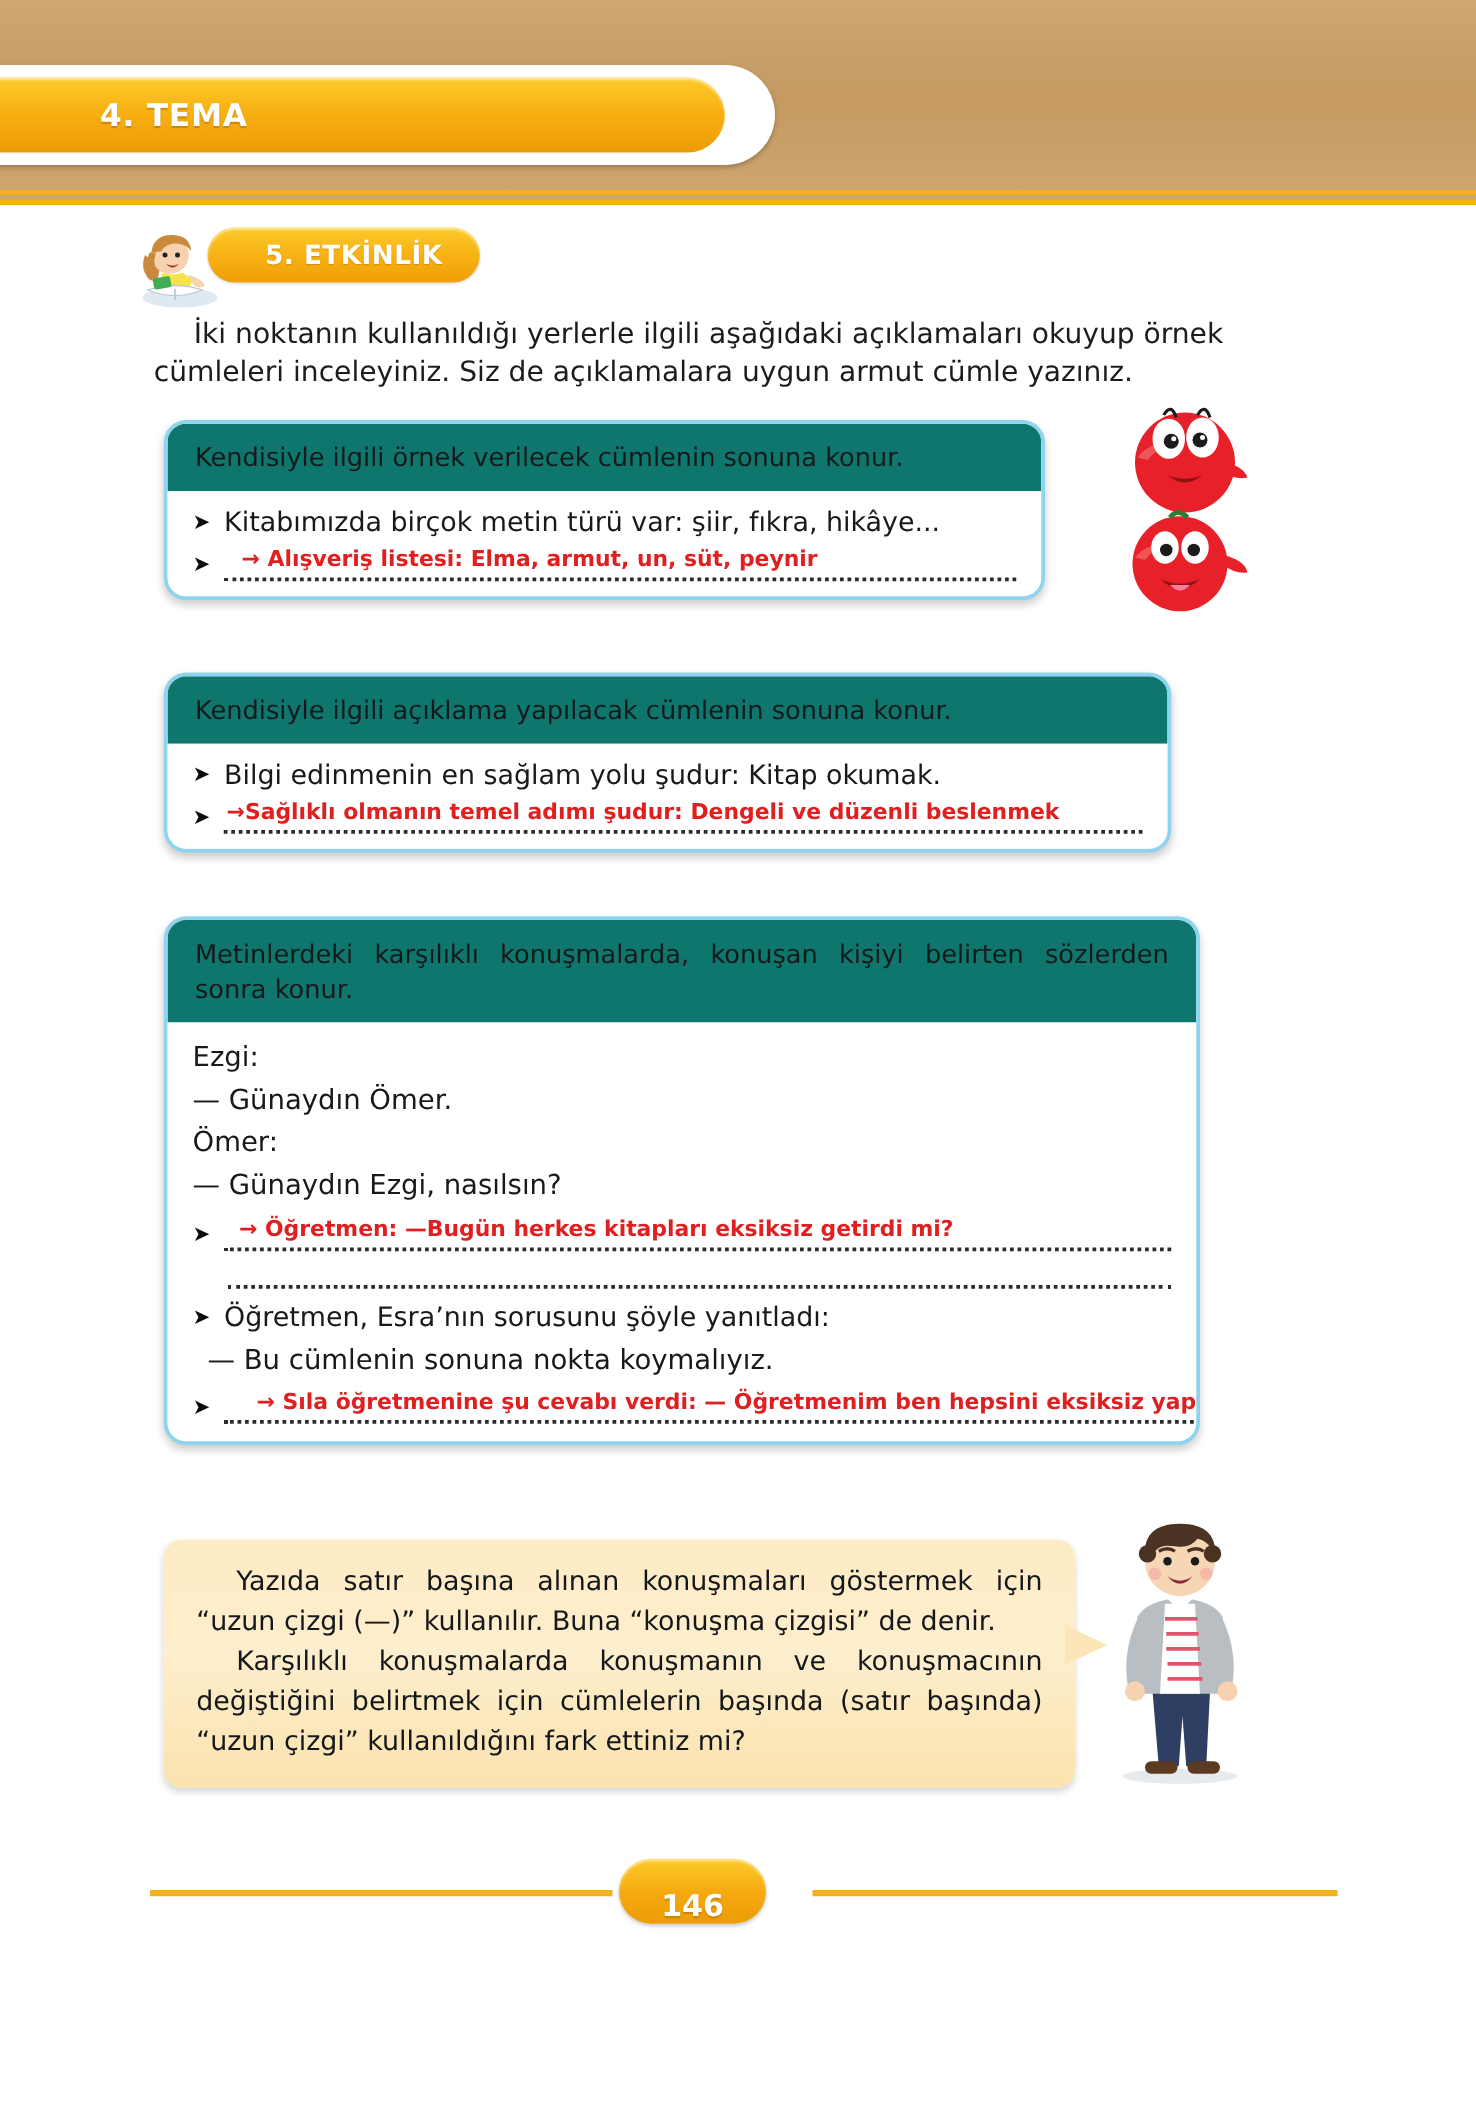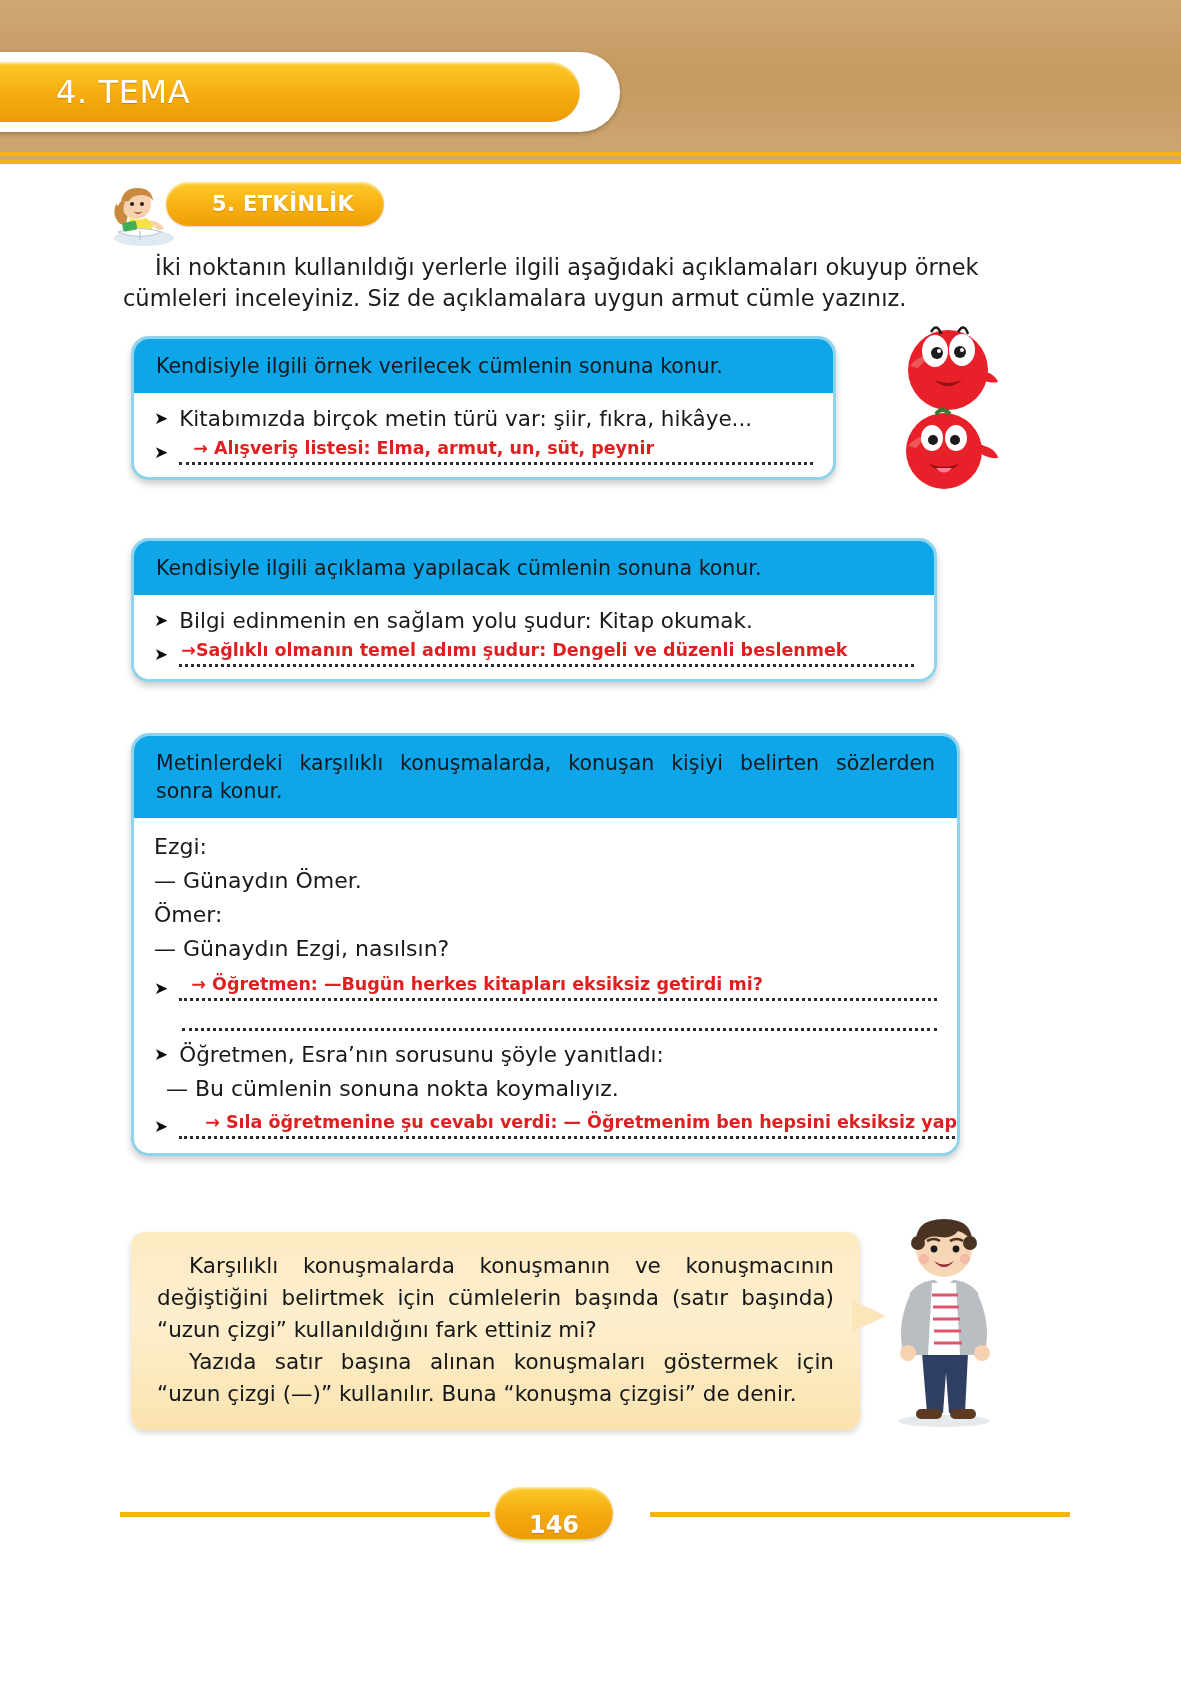--- a/index.html
+++ b/index.html
@@ -45,24 +45,24 @@
     height: 60px;
     border-radius: 0 32px 32px 0;
     background: linear-gradient(180deg,#fcc41f 0%, #f6a70f 55%, #edа00b 100%);
     background: linear-gradient(180deg,#fccb2a 0%, #f7ad10 52%, #eb9c07 100%);
     box-shadow: inset 0 2px 2px rgba(255,255,255,.55);
     display: flex;
     align-items: center;
   }
   .tema-label {
     color: #ffffff;
-    font-size: 32px;
-    font-weight: normal;
+    font-size: 25px;
+    font-weight: bold;
     letter-spacing: .6px;
-    margin-left: 96px;
+    margin-left: 120px;
     text-shadow: 0 1px 1px rgba(140,90,0,.45);
   }
   .header-rule-1 {
     position: absolute;
     top: 152px; left: 0; width: 1181px; height: 4px;
     background: #f4b21a;
   }
   .header-rule-2 {
     position: absolute;
     top: 160px; left: 0; width: 1181px; height: 4px;
@@ -110,21 +110,21 @@
   
   .rule-box {
     position: absolute;
     border: 3px solid #8fd4ee;
     border-radius: 18px;
     background: #ffffff;
     box-shadow: 0 4px 7px rgba(0,0,0,.20);
     overflow: hidden;
   }
   .rule-head {
-    background: #0ea5e9;
+    background: #0f766e;
     padding: 13px 22px 13px 22px;
     font-size: 20.5px;
     line-height: 28px;
     color: #14191c;
     text-align: justify;
   }
   .rule-body {
     background: #ffffff;
     padding: 10px 20px 12px 20px;
   }
@@ -377,22 +377,22 @@
         <span class="bullet-arrow">➤</span>
         <span class="answer-line">
           <span class="answer-text ind-d">→ Sıla öğretmenine şu cevabı verdi: — Öğretmenim ben hepsini eksiksiz yaptım.</span>
         </span>
       </div>
 
     </div>
   </div>
 
   <div class="info-bubble">
+    <p>Yazıda satır başına alınan konuşmaları göstermek için “uzun çizgi (—)” kullanılır. Buna “konuşma çizgisi” de denir.</p>
     <p>Karşılıklı konuşmalarda konuşmanın ve konuşmacının değiştiğini belirtmek için cümlelerin başında (satır başında) “uzun çizgi” kullanıldığını fark ettiniz mi?</p>
-    <p>Yazıda satır başına alınan konuşmaları göstermek için “uzun çizgi (—)” kullanılır. Buna “konuşma çizgisi” de denir.</p>
   </div>
   <div class="bubble-tail"></div>
 
   <svg class="boy-figure" viewBox="0 0 150 215">
     <ellipse cx="72" cy="208" rx="46" ry="6" fill="#e6eaec"></ellipse>
 
     <path d="M50 140 h46 l-3 60 h-16 l-3-40 l-3 40 h-16z" fill="#2f3f63"></path>
     <rect x="44" y="196" width="26" height="10" rx="5" fill="#5d3a22"></rect>
     <rect x="78" y="196" width="26" height="10" rx="5" fill="#5d3a22"></rect>
 

